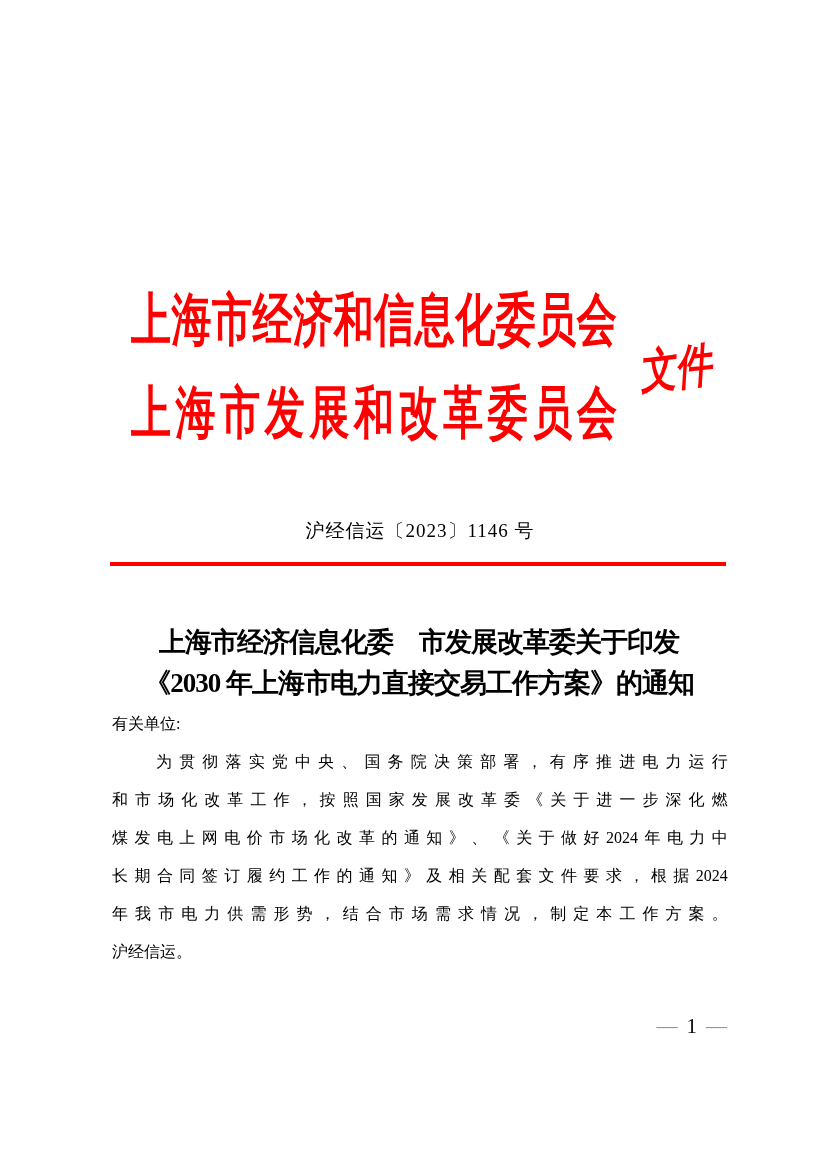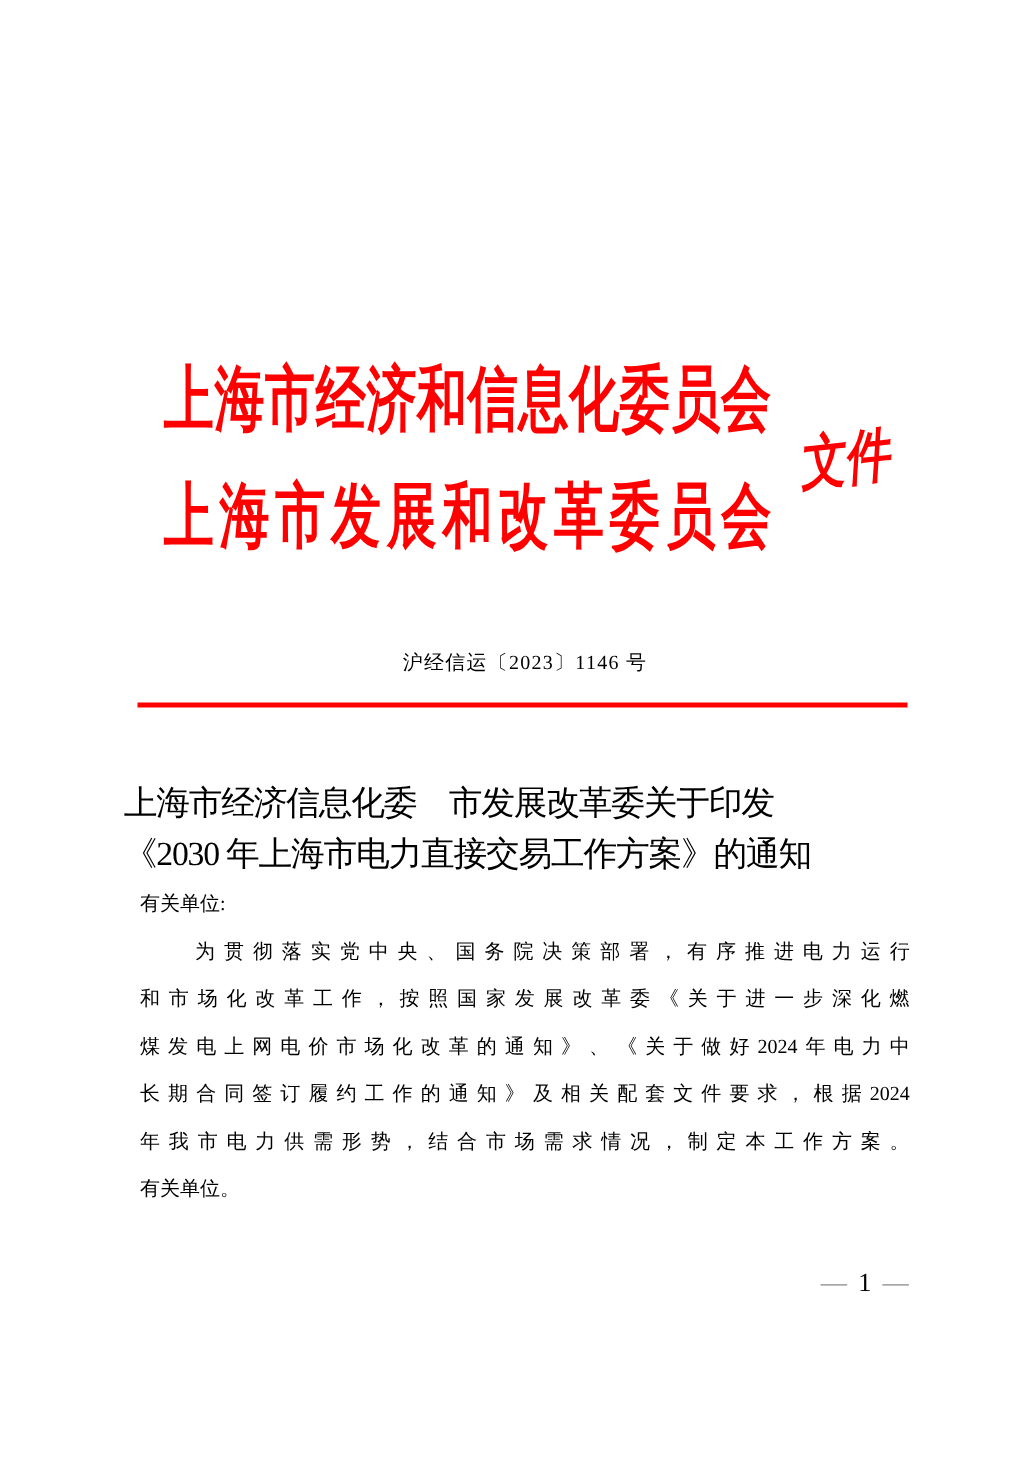--- a/index.html
+++ b/index.html
@@ -35,34 +35,34 @@
     font-weight:bold;
     font-size:48px;line-height:52px;
     white-space:nowrap;
     transform:scale(0.74,1) skewX(-10deg) rotate(-5deg);
     transform-origin:center center;
   }
   
   .doc-number{
     position:absolute;left:112px;top:516px;width:616px;
     text-align:center;
-    font-size:16px;line-height:30px;
+    font-size:19px;line-height:30px;
     color:var(--text-black);
     letter-spacing:1px;
   }
   
   .red-line{
     position:absolute;left:110px;top:562px;width:616px;height:4px;
     background:var(--accent-red);
   }
   
   .title{
     position:absolute;left:99px;top:622px;width:640px;
-    text-align:left;
-    font-weight:normal;
+    text-align:center;
+    font-weight:bold;
     font-size:27px;line-height:41px;
     letter-spacing:-1px;
     color:var(--text-black);
     white-space:nowrap;
   }
   
   .body{
     position:absolute;left:112px;top:705px;width:616px;
     font-size:16px;line-height:38px;
     color:var(--text-black);
@@ -265,20 +265,20 @@
         <span>，</span>
         <span>制</span>
         <span>定</span>
         <span>本</span>
         <span>工</span>
         <span>作</span>
         <span>方</span>
         <span>案</span>
         <span>。</span>
       </div>
-    <div class="bline">有关单位。</div>
+    <div class="bline">沪经信运。</div>
   </div>
 
   <div class="page-number">
     <span class="dash">—</span><span class="num">1</span><span class="dash">—</span>
   </div>
 
 </div>
 
 </body></html>

